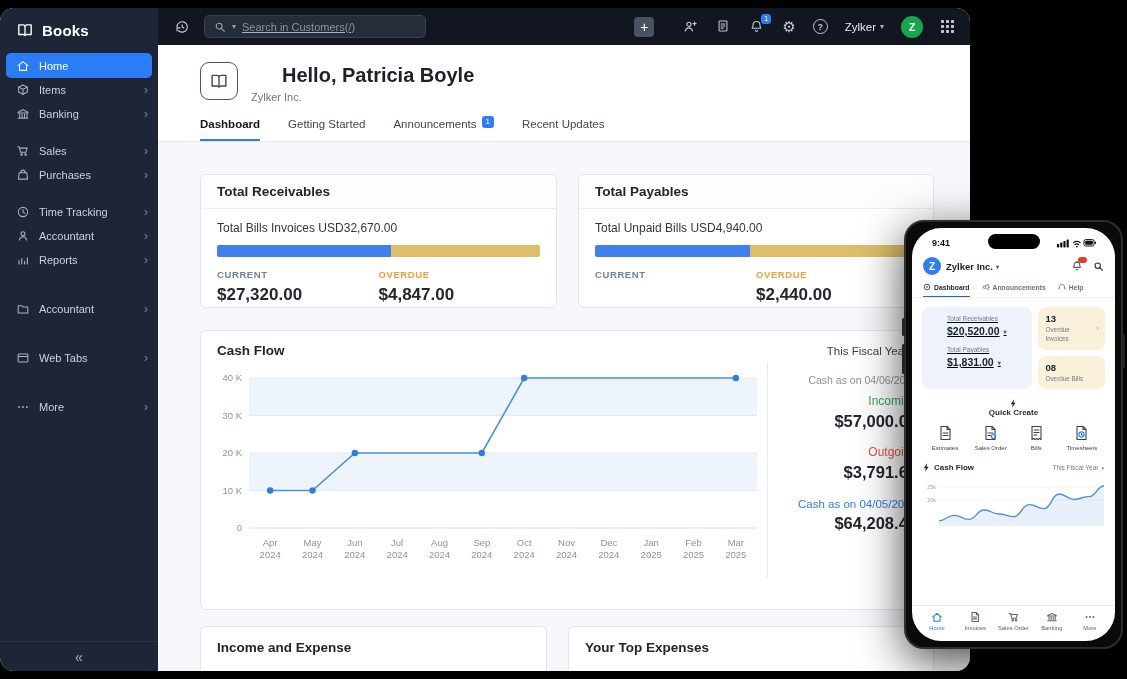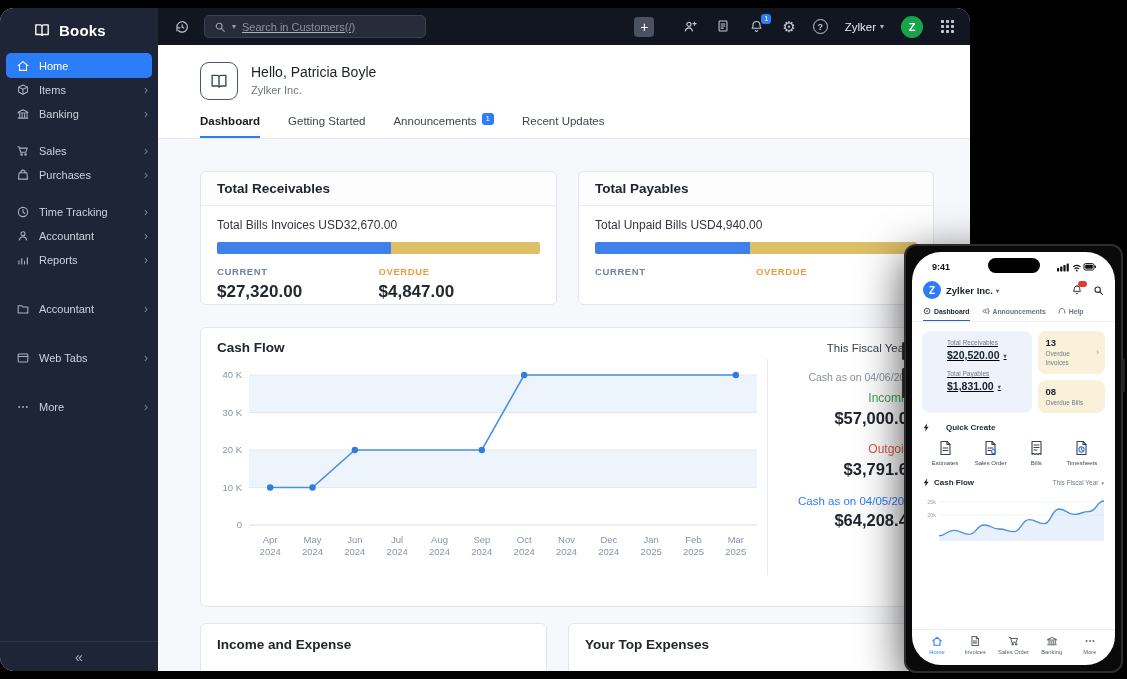--- a/index.html
+++ b/index.html
@@ -8,21 +8,21 @@
   body { position:relative; }
   svg { display:block; }
   svg text { font-family:"Liberation Sans", sans-serif; }
 
   
   .app { position:absolute; left:0; top:8px; width:970px; height:663px;
          background:#f7f8fb; border-radius:14px; overflow:hidden; }
 
   
   .sidebar { position:absolute; left:0; top:0; bottom:0; width:158px; background:#1e2536; }
-  .logo-row { display:flex; align-items:center; gap:8px; padding:13px 33px 10px; color:#fff; }
+  .logo-row { display:flex; align-items:center; gap:8px; padding:13px 16px 10px; color:#fff; }
   .logo-row .brand { font-size:15px; font-weight:bold; letter-spacing:.2px; }
   .nav { padding-top:4px; }
   .nav-group { margin-bottom:13px; }
   .nav-group.lg { margin-bottom:25px; }
   .nav-item { display:flex; align-items:center; height:24px; padding:0 10px 0 16px;
               color:#ccd2dd; font-size:11px; cursor:pointer; }
   .nav-item .nav-ic { width:14px; height:14px; margin-right:9px; color:#a9b1c2; flex:none; }
   .nav-item .nav-chev { margin-left:auto; color:#7d8599; font-size:12px; line-height:1; }
   .nav-item.active { background:#2b7cf7; border-radius:5px; margin:0 6px; padding:0 10px;
                      color:#fff; height:25px; }
@@ -59,21 +59,21 @@
   .avatar { width:22px; height:22px; border-radius:50%; background:#17a54c; color:#fff;
             font-size:11px; font-weight:bold; display:flex; align-items:center; justify-content:center;
             cursor:pointer; }
 
   
   .content { position:absolute; left:158px; right:0; top:37px; bottom:0; background:#f7f8fb; overflow:hidden; }
   .page-head { background:#fff; border-bottom:1px solid #e7e9ee; padding:17px 36px 0 42px; }
   .greet-row { display:flex; align-items:flex-start; gap:13px; }
   .greet-logo { width:38px; height:38px; border:1.6px solid #4a5568; border-radius:9px;
                 display:flex; align-items:center; justify-content:center; color:#3d4758; }
-  .greet-name { font-size:14px; font-weight:normal; color:#1d2129; padding-top:2px; }
+  .greet-name { font-size:20px; font-weight:bold; color:#1d2129; padding-top:2px;margin-left:31px; }
   .greet-co { font-size:11px; color:#6f7683; margin-top:4px; }
   .tabs { display:flex; gap:28px; margin-top:15px; }
   .tab { font-size:11.5px; color:#3f4754; padding-bottom:9px; cursor:pointer;
          border-bottom:2.5px solid transparent; display:flex; align-items:flex-start; gap:5px; }
   .tab.active { color:#15181e; font-weight:bold; border-bottom-color:#2e7cf6; }
   .tab-badge { background:#2e7cf6; color:#fff; font-size:8px; border-radius:3px;
                padding:1px 4px; line-height:1.2; margin-top:-2px; }
 
   .dash { padding:32px 36px 0 42px; }
   .card { background:#fff; border:1px solid #e2e5ea; border-radius:6px; }
@@ -107,22 +107,22 @@
   .cf-link { font-size:11.5px; color:#2e7cf6; margin-top:16px; }
   .cf-amt { font-size:16.5px; font-weight:bold; color:#23262e; margin-top:4px; }
 
   .bottom-row { display:flex; gap:21px; margin-top:16px; }
   .bottom-card { height:90px; }
   .bc-income { width:347px; }
   .bc-expense { width:366px; }
   .bc-title { padding:13px 16px; font-size:13.5px; font-weight:bold; color:#21252c; }
 
   
-  .phone { position:absolute; left:904px; top:244px; width:219px; height:429px;
-           background:#0a0a0b; border:2px solid #2e2e31; border-radius:12px; padding:6px;
+  .phone { position:absolute; left:904px; top:220px; width:219px; height:429px;
+           background:#0a0a0b; border:2px solid #2e2e31; border-radius:20px; padding:6px;
            box-shadow:0 12px 45px rgba(0,0,0,.7); z-index:10; }
   .p-btn { position:absolute; background:#222; border-radius:2px; }
   .p-btn.r { right:-4px; top:112px; width:3px; height:34px; }
   .p-btn.l1 { left:-4px; top:96px; width:3px; height:18px; }
   .p-btn.l2 { left:-4px; top:122px; width:3px; height:30px; }
   .screen { width:100%; height:100%; background:#fff; border-radius:29px; overflow:hidden;
             position:relative; display:flex; flex-direction:column; }
   .island { position:absolute; top:6px; left:50%; transform:translateX(-50%);
             width:52px; height:15px; background:#000; border-radius:8px; z-index:5; }
   .p-status { display:flex; align-items:center; justify-content:space-between;
@@ -147,22 +147,22 @@
   .p-sl-val { font-size:10.5px; font-weight:bold; color:#16202e; margin:3px 0 9px;
               display:flex; align-items:center; gap:4px; }
   .p-sl-val .caret { font-size:6px; color:#555; }
   .p-sl-val.last { margin-bottom:4px; }
   .p-stat-right { width:82px; display:flex; flex-direction:column; gap:6px; }
   .p-ycard { background:#faf1da; border-radius:8px; padding:6px 8px; position:relative; flex:1; }
   .p-yc-num { font-size:9.5px; font-weight:bold; color:#16202e; }
   .p-yc-lbl { font-size:6.3px; color:#707a89; line-height:1.5; margin-top:1px; width:40px; }
   .p-yc-chev { position:absolute; right:6px; top:50%; transform:translateY(-50%);
                color:#9aa1ad; font-size:9px; }
-  .p-section-head { display:flex; align-items:center; gap:16px; margin:10px 11px 0;
-                    font-size:8px; font-weight:bold; color:#1b2430; }
+  .p-section-head { display:flex; align-items:center; gap:0; margin:10px 11px 0;
+                    font-size:8px; font-weight:bold; color:#1b2430;flex-direction:column; }
   .p-quick-row { display:flex; justify-content:space-between; padding:8px 16px 2px; }
   .p-quick-item { display:flex; flex-direction:column; align-items:center; gap:4px;
                   font-size:6px; color:#3c4654; width:34px; text-align:center; }
   .p-cf-head { display:flex; align-items:center; gap:4px; margin:10px 11px 0;
                font-size:8px; font-weight:bold; color:#1b2430; }
   .p-cf-period { margin-left:auto; font-size:6.5px; font-weight:normal; color:#707a89;
                  display:flex; gap:3px; align-items:center; }
   .p-cf-period .caret { font-size:5px; }
   .p-nav { margin-top:auto; border-top:1px solid #e8ebef; display:flex; padding:5px 6px 10px; }
   .p-nav-item { flex:1; display:flex; flex-direction:column; align-items:center; gap:2px;
@@ -445,20 +445,21 @@
             <div class="bar">
               <div class="seg-cur" style="width: 48%;"></div>
               <div class="seg-over"></div>
             </div>
             <div class="stat-cols">
               <div class="stat-col">
                 <div class="lbl-cur">CURRENT</div>
               </div>
               <div class="stat-col">
                 <div class="lbl-over">OVERDUE</div>
+                <div class="stat-val">$2,440.00</div>
               </div>
             </div>
           </div>
         </section>
       </div>
 
       <section class="card cashflow-card">
         <div class="cf-head">
           <div class="cf-title">Cash Flow</div>
           <div class="cf-period">

